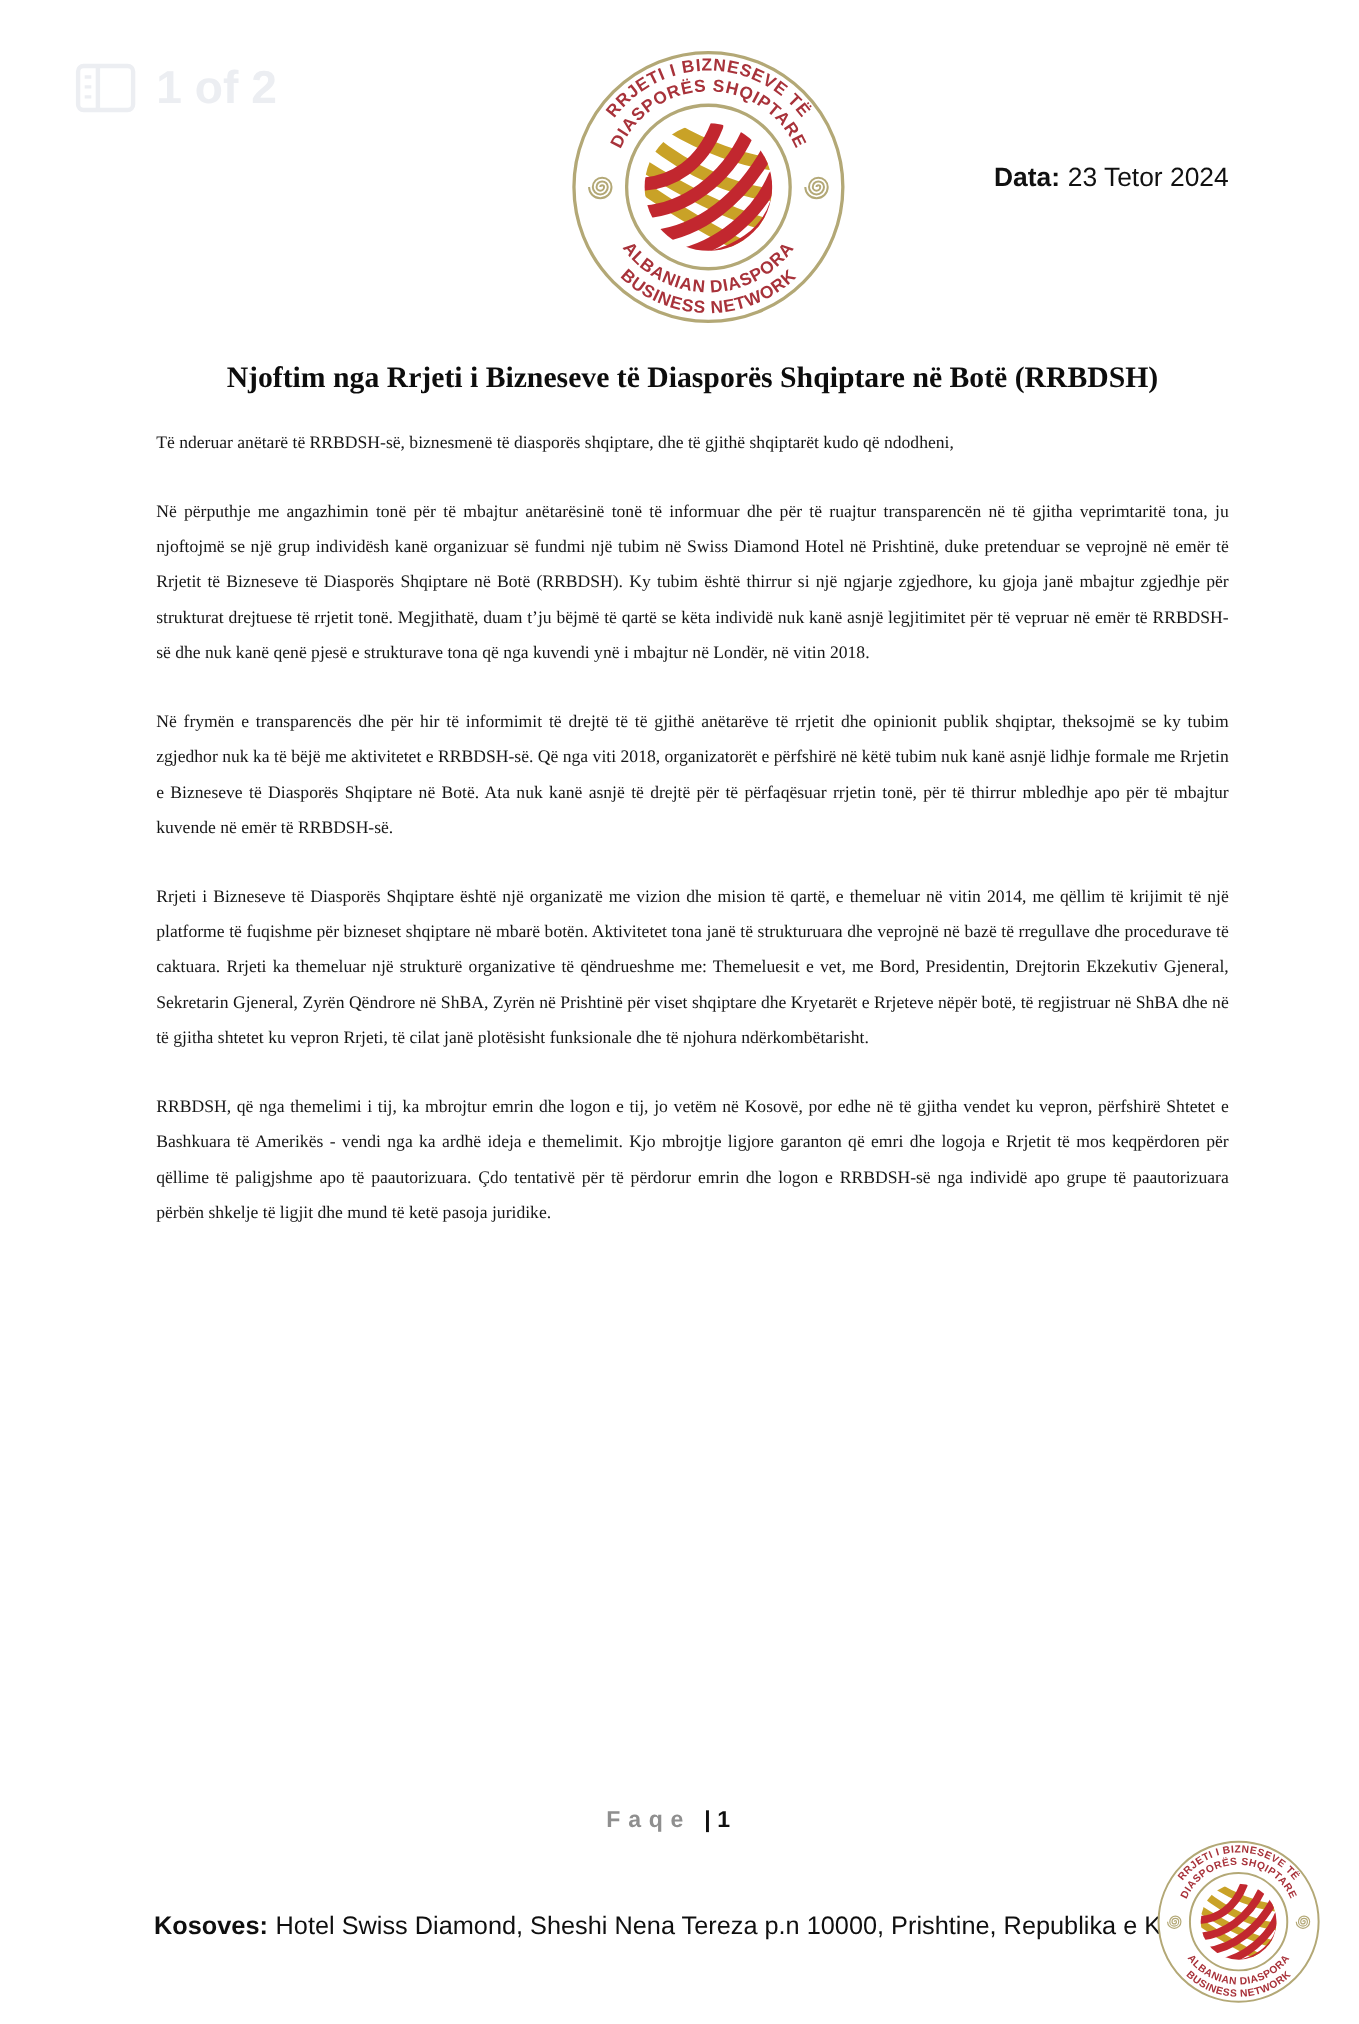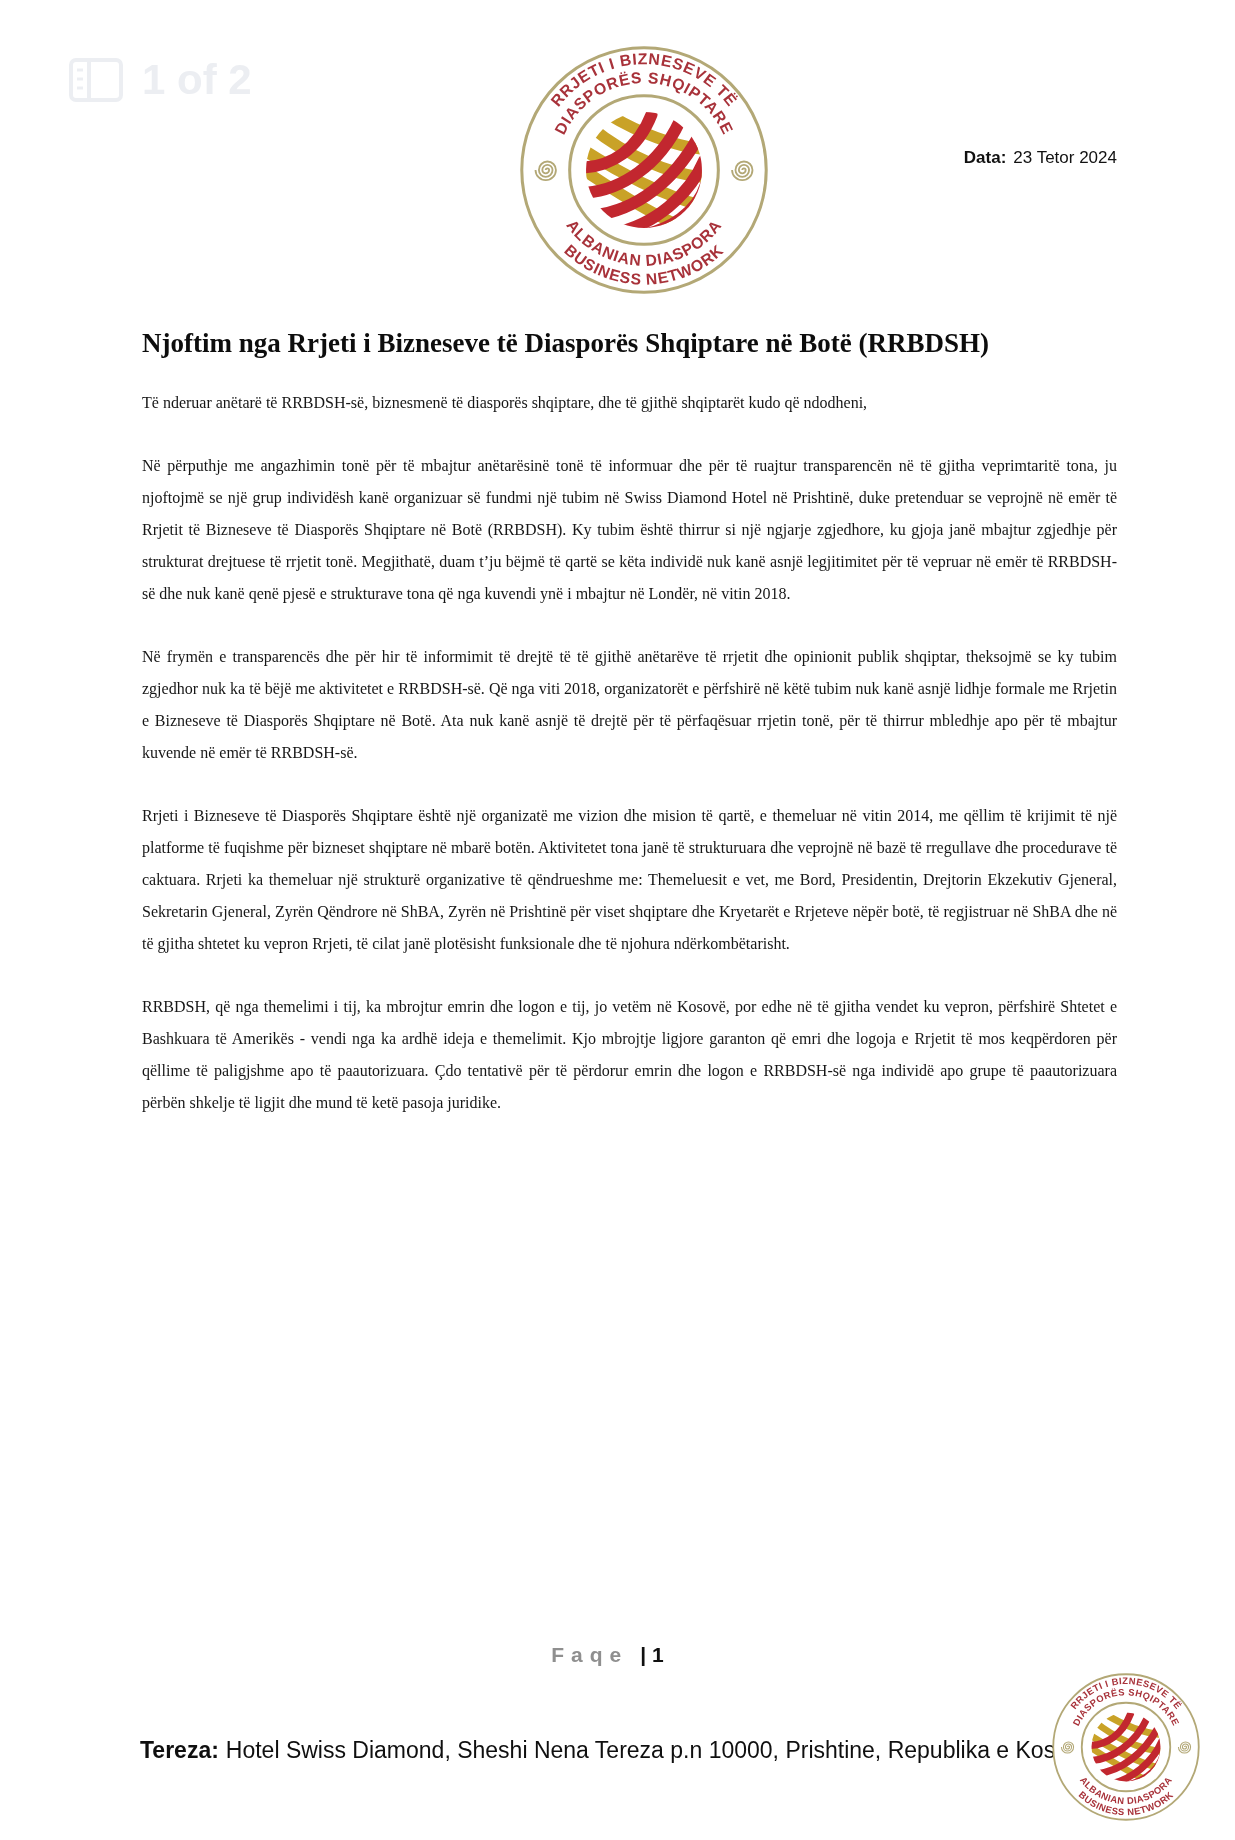--- a/index.html
+++ b/index.html
@@ -22,27 +22,27 @@
     user-select:none;
   }
   .pager svg{display:block;}
   
   .logo-main{position:absolute; left:518px; top:44px; width:252px; height:252px;}
   .logo-small{position:absolute; left:1051px; top:1672px; width:150px; height:150px;}
   
   .date-line{
     position:absolute; top:148px; right:118px;
     font-family:"Liberation Sans", sans-serif;
-    font-size:17px; color:#111;
+    font-size:24px; color:#111;
   }
   .date-line .lbl{font-weight:bold; margin-right:7px;}
   
   .content{position:absolute; left:142px; top:326px; width:975px;}
   .doc-title{
-    font-size:27px; font-weight:bold; text-align:left;
+    font-size:27px; font-weight:bold; text-align:center;
     margin:0 0 27px 0; line-height:34px; color:#0d0d0d;
   }
   .content p{
     font-size:16px; line-height:32px; text-align:justify;
     margin:0 0 31px 0; color:#161616;
   }
   
   .page-footer{
     position:absolute; top:1643px; left:0; width:1215px;
     text-align:center;
@@ -142,21 +142,21 @@
     <p>Në frymën e transparencës dhe për hir të informimit të drejtë të të gjithë anëtarëve të rrjetit dhe opinionit publik shqiptar, theksojmë se ky tubim zgjedhor nuk ka të bëjë me aktivitetet e RRBDSH-së. Që nga viti 2018, organizatorët e përfshirë në këtë tubim nuk kanë asnjë lidhje formale me Rrjetin e Bizneseve të Diasporës Shqiptare në Botë. Ata nuk kanë asnjë të drejtë për të përfaqësuar rrjetin tonë, për të thirrur mbledhje apo për të mbajtur kuvende në emër të RRBDSH-së.</p>
     <p>Rrjeti i Bizneseve të Diasporës Shqiptare është një organizatë me vizion dhe mision të qartë, e themeluar në vitin 2014, me qëllim të krijimit të një platforme të fuqishme për bizneset shqiptare në mbarë botën. Aktivitetet tona janë të strukturuara dhe veprojnë në bazë të rregullave dhe procedurave të caktuara. Rrjeti ka themeluar një strukturë organizative të qëndrueshme me: Themeluesit e vet, me Bord, Presidentin, Drejtorin Ekzekutiv Gjeneral, Sekretarin Gjeneral, Zyrën Qëndrore në ShBA, Zyrën në Prishtinë për viset shqiptare dhe Kryetarët e Rrjeteve nëpër botë, të regjistruar në ShBA dhe në të gjitha shtetet ku vepron Rrjeti, të cilat janë plotësisht funksionale dhe të njohura ndërkombëtarisht.</p>
     <p>RRBDSH, që nga themelimi i tij, ka mbrojtur emrin dhe logon e tij, jo vetëm në Kosovë, por edhe në të gjitha vendet ku vepron, përfshirë Shtetet e Bashkuara të Amerikës - vendi nga ka ardhë ideja e themelimit. Kjo mbrojtje ligjore garanton që emri dhe logoja e Rrjetit të mos keqpërdoren për qëllime të paligjshme apo të paautorizuara. Çdo tentativë për të përdorur emrin dhe logon e RRBDSH-së nga individë apo grupe të paautorizuara përbën shkelje të ligjit dhe mund të ketë pasoja juridike.</p>
   </div>
 
   <div class="page-footer">
     <span class="faqe">Faqe</span><span class="sep">|</span><span class="num">1</span>
   </div>
 
   <div class="address-line">
-    <span class="lbl">Tereza:</span><span>Hotel Swiss Diamond, Sheshi Nena Tereza p.n 10000, Prishtine, Republika e Kosoves</span>
+    <span class="lbl">Kosoves:</span><span>Hotel Swiss Diamond, Sheshi Nena Tereza p.n 10000, Prishtine, Republika e Kosoves</span>
   </div>
 
   <div class="logo-small">
     <svg viewBox="0 0 200 200" width="150" height="150">
       <defs>
         <path id="arcTopOuterB" d="M 16 100 A 84 84 0 0 1 184 100"></path>
         <path id="arcTopInnerB" d="M 31 100 A 69 69 0 0 1 169 100"></path>
         <path id="arcBotInnerB" d="M 24 100 A 76 76 0 0 0 176 100"></path>
         <path id="arcBotOuterB" d="M 9 100 A 91 91 0 0 0 191 100"></path>
         <clipPath id="sphereClipB">

